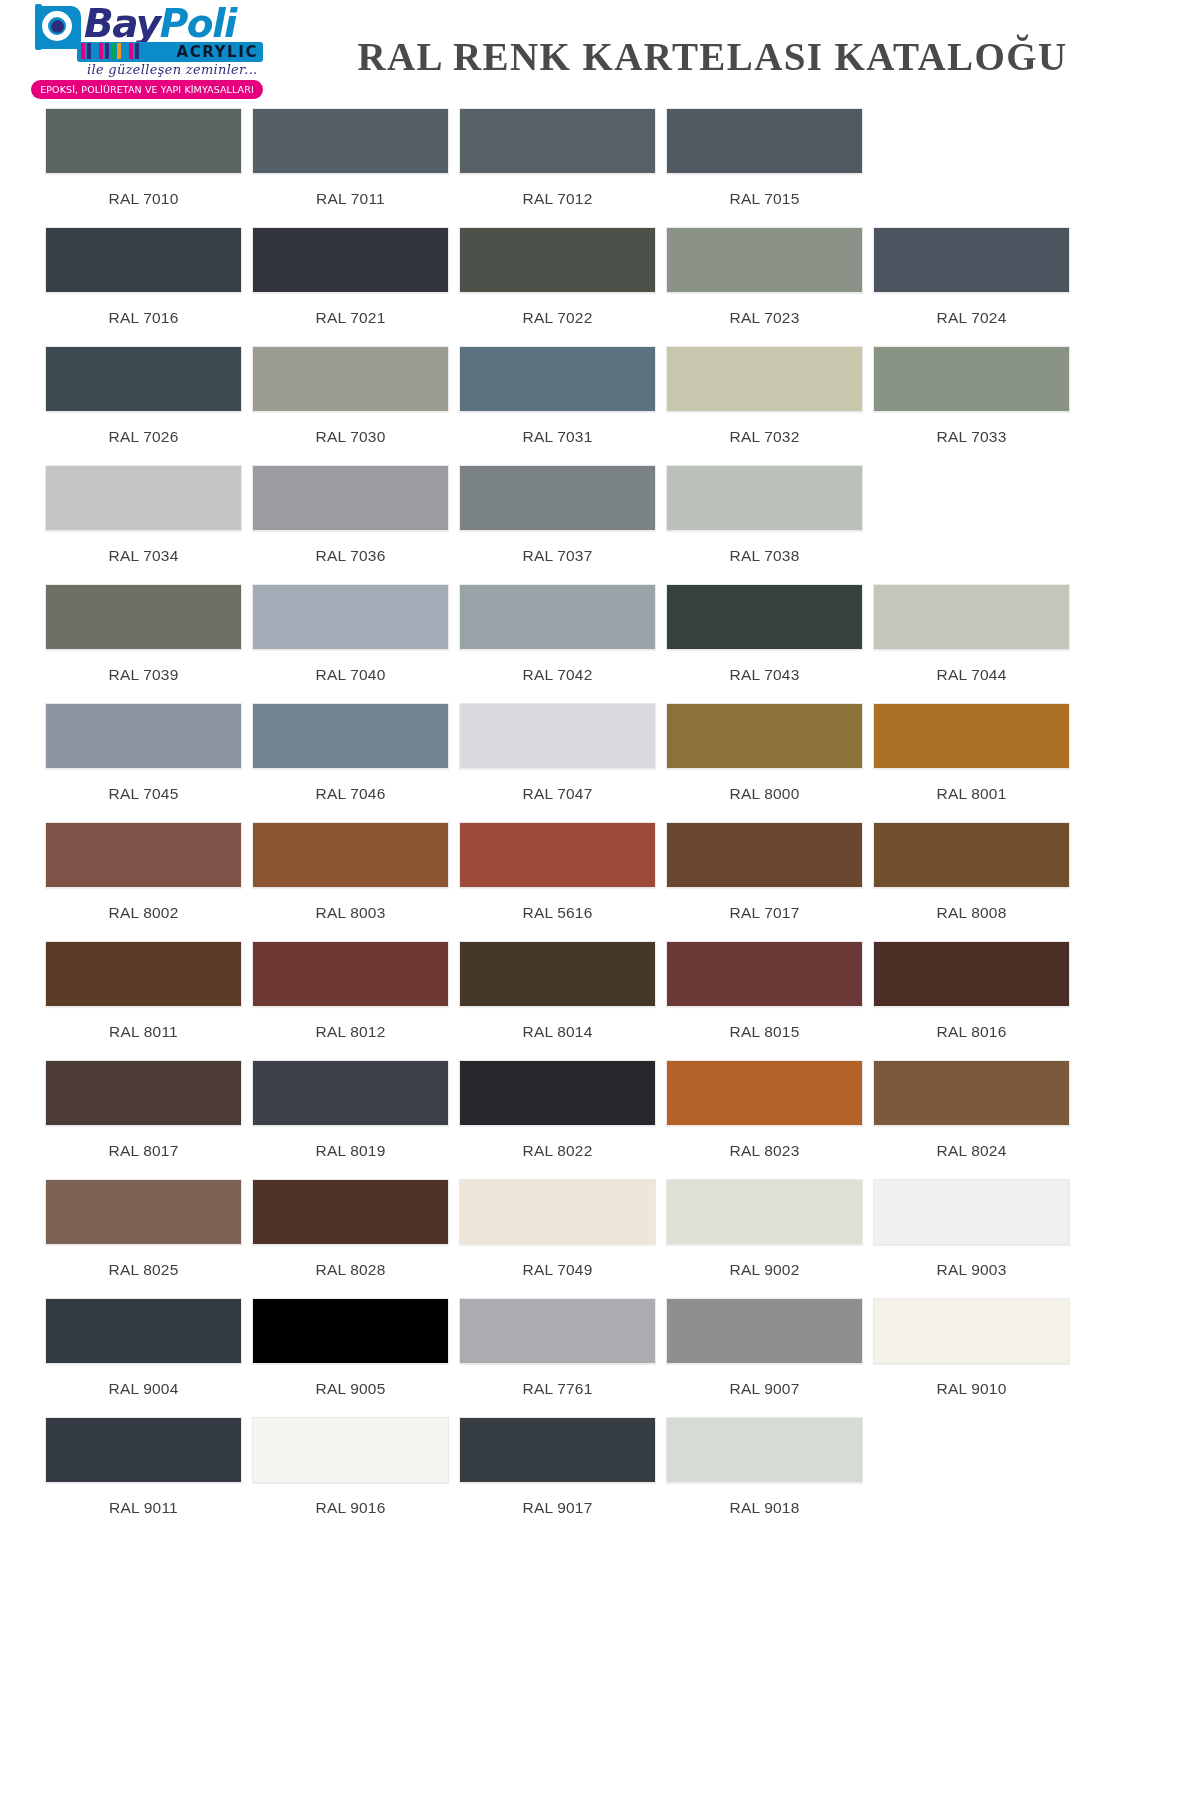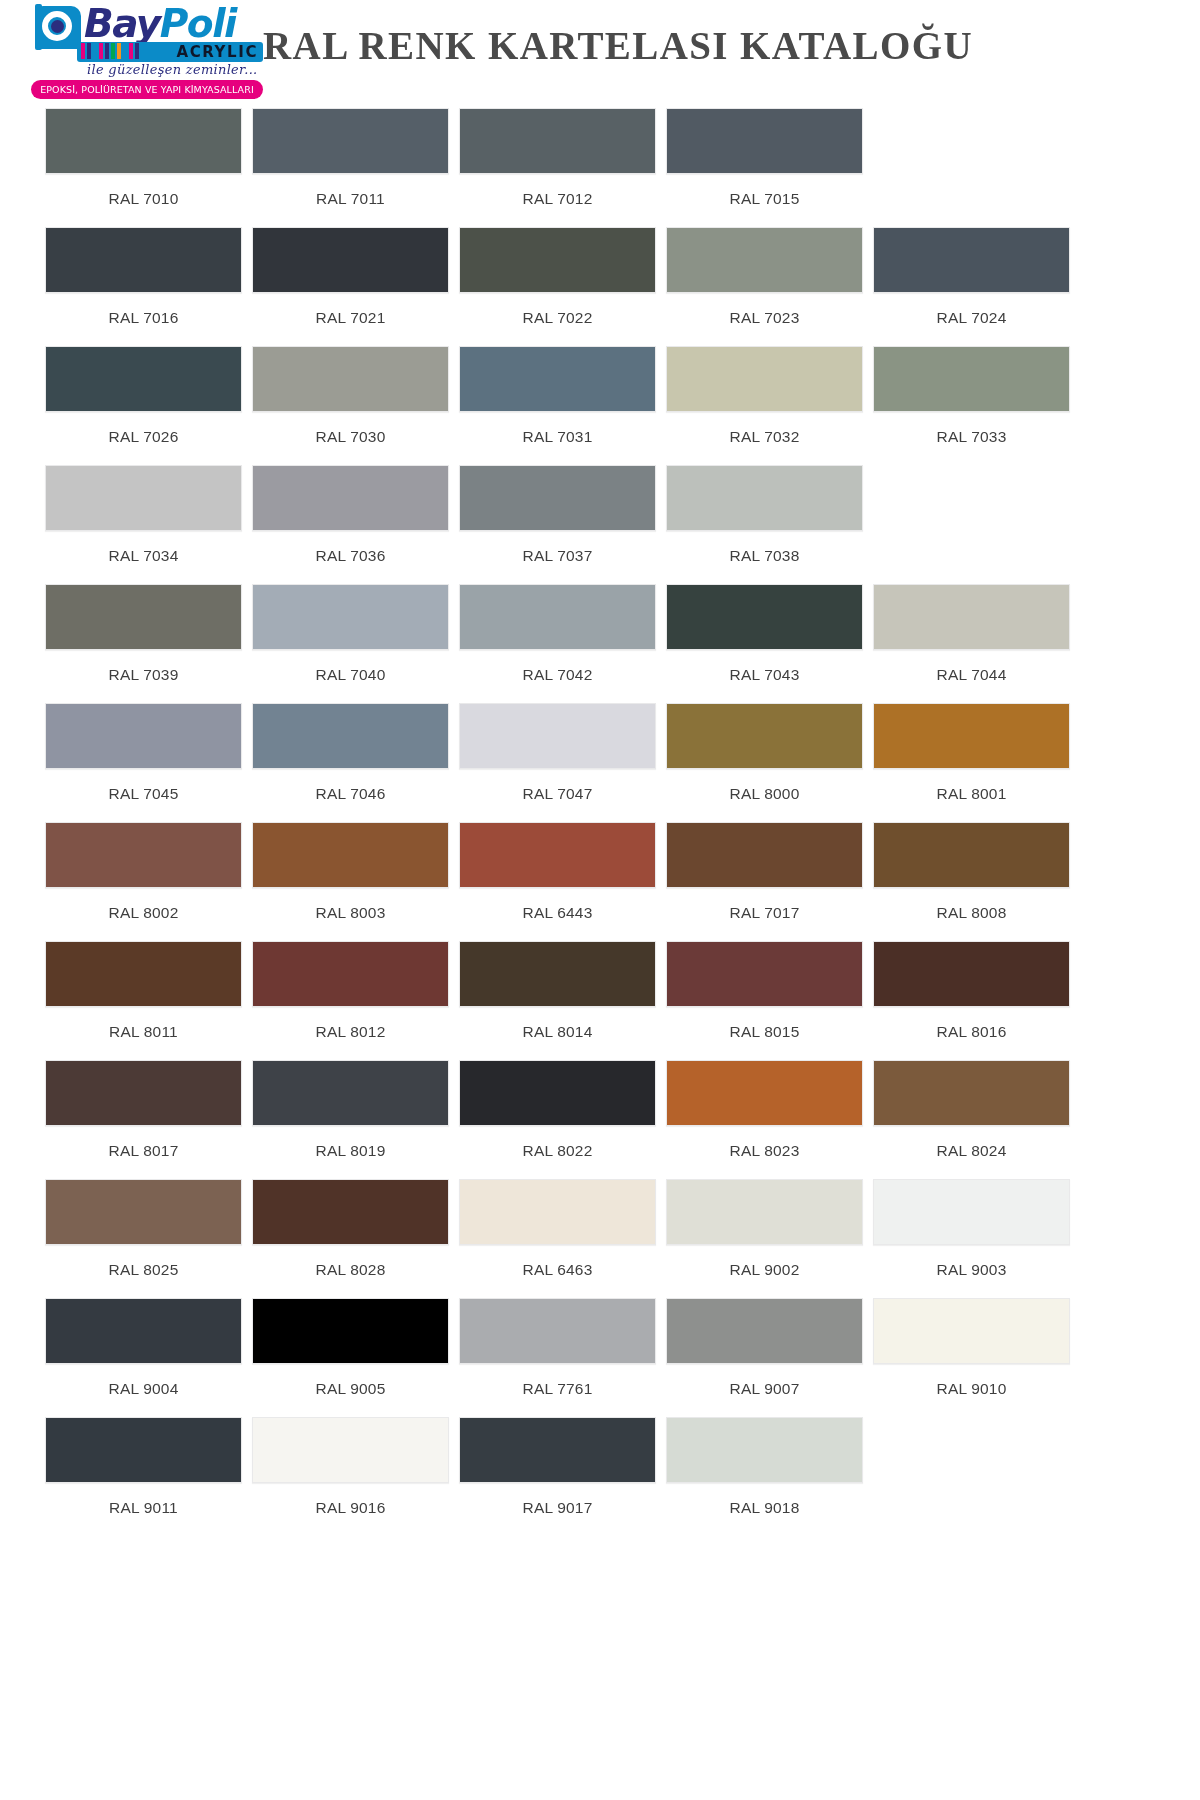--- a/index.html
+++ b/index.html
@@ -156,27 +156,27 @@
     font-size: 9.5px;
     font-weight: normal;
     color: #ffffff;
     letter-spacing: 0.1px;
     white-space: nowrap;
   }
 
   
   #title {
     flex: 1 1 auto;
-    text-align: left;
+    text-align: center;
     font-family: "Liberation Serif", "DejaVu Serif", serif;
     font-weight: bold;
     font-size: 39px;
     color: #4a4a4a;
     letter-spacing: 1.4px;
-    margin-top: 23px;
+    margin-top: 34px;
     padding-right: 38px;
     white-space: nowrap;
   }
 
   
   #grid {
     padding: 8px 45px 0 45px;
   }
   .row {
     display: flex;
@@ -374,21 +374,21 @@
         <div class="cell">
           <div class="swatch" style="background: rgb(127, 83, 71);"></div>
           <div class="cell-label">RAL 8002</div>
         </div>
         <div class="cell">
           <div class="swatch" style="background: rgb(138, 85, 48);"></div>
           <div class="cell-label">RAL 8003</div>
         </div>
         <div class="cell">
           <div class="swatch" style="background: rgb(156, 75, 57);"></div>
-          <div class="cell-label">RAL 6443</div>
+          <div class="cell-label">RAL 5616</div>
         </div>
         <div class="cell">
           <div class="swatch" style="background: rgb(107, 71, 47);"></div>
           <div class="cell-label">RAL 7017</div>
         </div>
         <div class="cell">
           <div class="swatch" style="background: rgb(111, 79, 45);"></div>
           <div class="cell-label">RAL 8008</div>
         </div>
       </div>
@@ -440,21 +440,21 @@
         <div class="cell">
           <div class="swatch" style="background: rgb(124, 98, 82);"></div>
           <div class="cell-label">RAL 8025</div>
         </div>
         <div class="cell">
           <div class="swatch" style="background: rgb(80, 51, 40);"></div>
           <div class="cell-label">RAL 8028</div>
         </div>
         <div class="cell">
           <div class="swatch" style="background: rgb(238, 230, 217);"></div>
-          <div class="cell-label">RAL 6463</div>
+          <div class="cell-label">RAL 7049</div>
         </div>
         <div class="cell">
           <div class="swatch" style="background: rgb(223, 223, 214);"></div>
           <div class="cell-label">RAL 9002</div>
         </div>
         <div class="cell">
           <div class="swatch" style="background: rgb(239, 241, 240);"></div>
           <div class="cell-label">RAL 9003</div>
         </div>
       </div>

